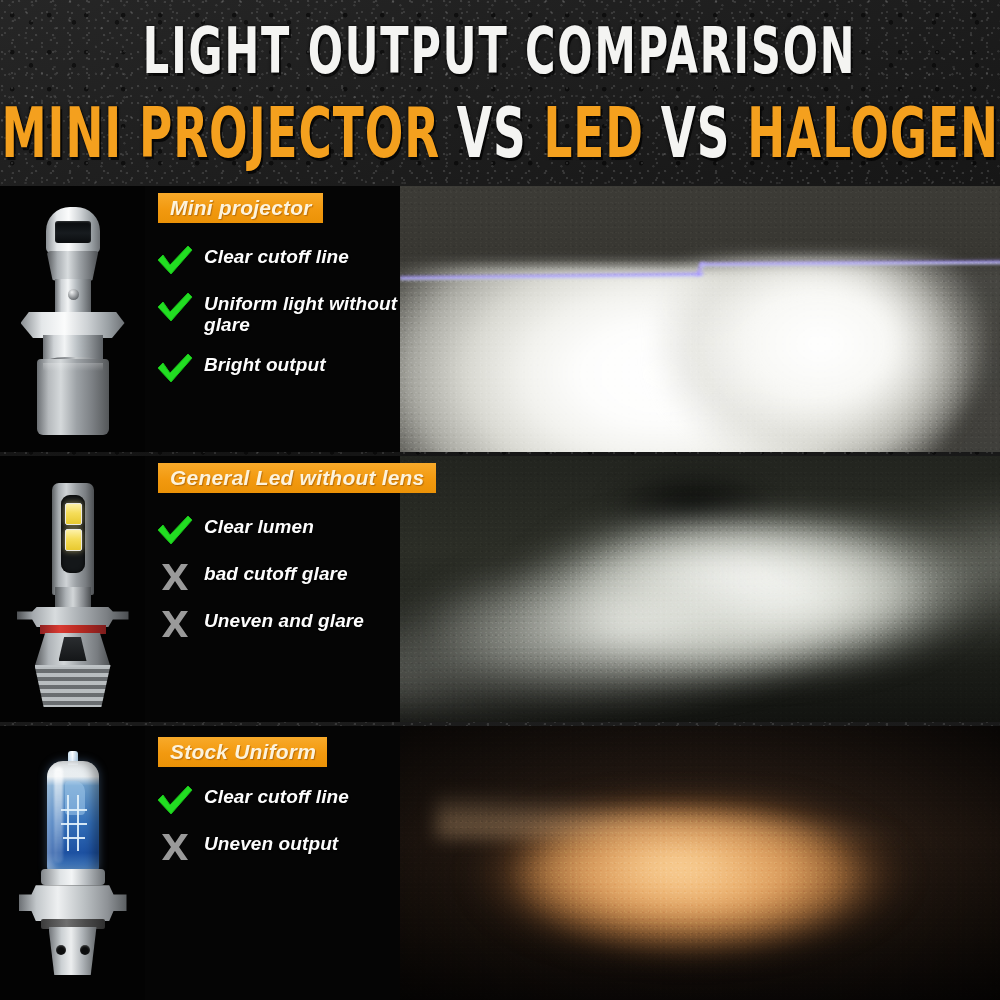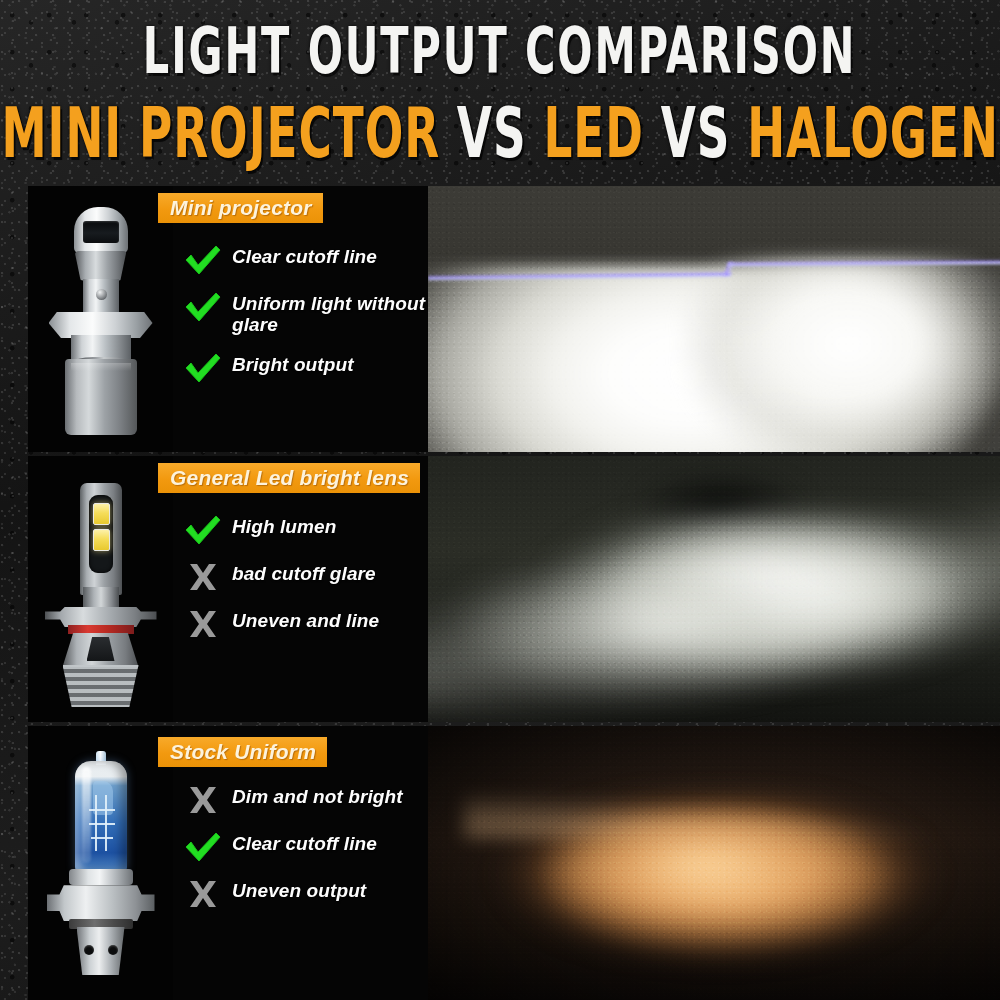--- a/index.html
+++ b/index.html
@@ -51,21 +51,21 @@
     font-family:"DejaVu Sans Condensed","Liberation Sans", sans-serif;
     font-size:52px; font-weight:900; letter-spacing:1px; line-height:1;
     transform:scaleY(1.34) scaleX(.97);
     margin-top:26px;
     text-shadow:0 0 3px rgba(0,0,0,.9), 2px 2px 0 rgba(0,0,0,.7);
     white-space:nowrap; color:#f4a01e;
   }
   .title-sub .vs{ color:#f4f4f2; }
 
   
-  .row{ position:absolute; left:0; width:877px; z-index:4;margin-left:28px; }
+  .row{ position:absolute; left:0; width:877px; z-index:4; }
   .row-1{ top:186px; height:266px; }
   .row-2{ top:456px; height:266px; }
   .row-3{ top:726px; height:274px; }
 
   .row-bg{
     position:absolute; inset:0;
     background:#050505;
   }
 
   
@@ -477,37 +477,37 @@
   </div>
 
   <div class="feat-cell">
     <div class="feat-list">
       <div class="feat">
         <span class="feat-icon">
           <svg width="40" height="30" viewBox="0 0 40 30">
               <path d="M3 15 L8 10 L15 20 L33 1 L37 5 L16 29 Z" fill="#22dd22" stroke="#18c018" stroke-width="1"></path>
             </svg>
         </span>
-        <span class="feat-text">High lumen</span>
+        <span class="feat-text">Clear lumen</span>
       </div>
       <div class="feat">
         <span class="feat-icon">
           <svg width="40" height="30" viewBox="0 0 40 30">
               <path d="M7 2 L14 2 L20 11 L26 2 L33 2 L24 15 L33 28 L26 28 L20 19 L14 28 L7 28 L16 15 Z" fill="#9a9a9a"></path>
             </svg>
         </span>
         <span class="feat-text">bad cutoff glare</span>
       </div>
       <div class="feat">
         <span class="feat-icon">
           <svg width="40" height="30" viewBox="0 0 40 30">
               <path d="M7 2 L14 2 L20 11 L26 2 L33 2 L24 15 L33 28 L26 28 L20 19 L14 28 L7 28 L16 15 Z" fill="#9a9a9a"></path>
             </svg>
         </span>
-        <span class="feat-text">Uneven and line</span>
+        <span class="feat-text">Uneven and glare</span>
       </div>
     </div>
   </div>
 
   <div class="photo-cell">
     <div class="beam">
       <div class="led-wall"></div>
       <div class="led-shadow"></div>
       <div class="led-blob"></div>
       <div class="led-blob2"></div>
@@ -538,28 +538,20 @@
       <div class="hal-hole hal-h1"></div>
       <div class="hal-hole hal-h2"></div>
     </div>
   </div>
 
   <div class="feat-cell">
     <div class="feat-list">
       <div class="feat">
         <span class="feat-icon">
           <svg width="40" height="30" viewBox="0 0 40 30">
-              <path d="M7 2 L14 2 L20 11 L26 2 L33 2 L24 15 L33 28 L26 28 L20 19 L14 28 L7 28 L16 15 Z" fill="#9a9a9a"></path>
-            </svg>
-        </span>
-        <span class="feat-text">Dim and not bright</span>
-      </div>
-      <div class="feat">
-        <span class="feat-icon">
-          <svg width="40" height="30" viewBox="0 0 40 30">
               <path d="M3 15 L8 10 L15 20 L33 1 L37 5 L16 29 Z" fill="#22dd22" stroke="#18c018" stroke-width="1"></path>
             </svg>
         </span>
         <span class="feat-text">Clear cutoff line</span>
       </div>
       <div class="feat">
         <span class="feat-icon">
           <svg width="40" height="30" viewBox="0 0 40 30">
               <path d="M7 2 L14 2 L20 11 L26 2 L33 2 L24 15 L33 28 L26 28 L20 19 L14 28 L7 28 L16 15 Z" fill="#9a9a9a"></path>
             </svg>
@@ -575,14 +567,14 @@
       <div class="hal-blob"></div>
       <div class="hal-blob2"></div>
       <div class="hal-cut"></div>
       <div class="hal-vig"></div>
       <div class="grain"></div>
     </div>
   </div>
 </div>
 
 <div class="chip chip-1">Mini projector</div>
-<div class="chip chip-2">General Led bright lens</div>
+<div class="chip chip-2">General Led without lens</div>
 <div class="chip chip-3">Stock Uniform</div>
 
 </body></html>

